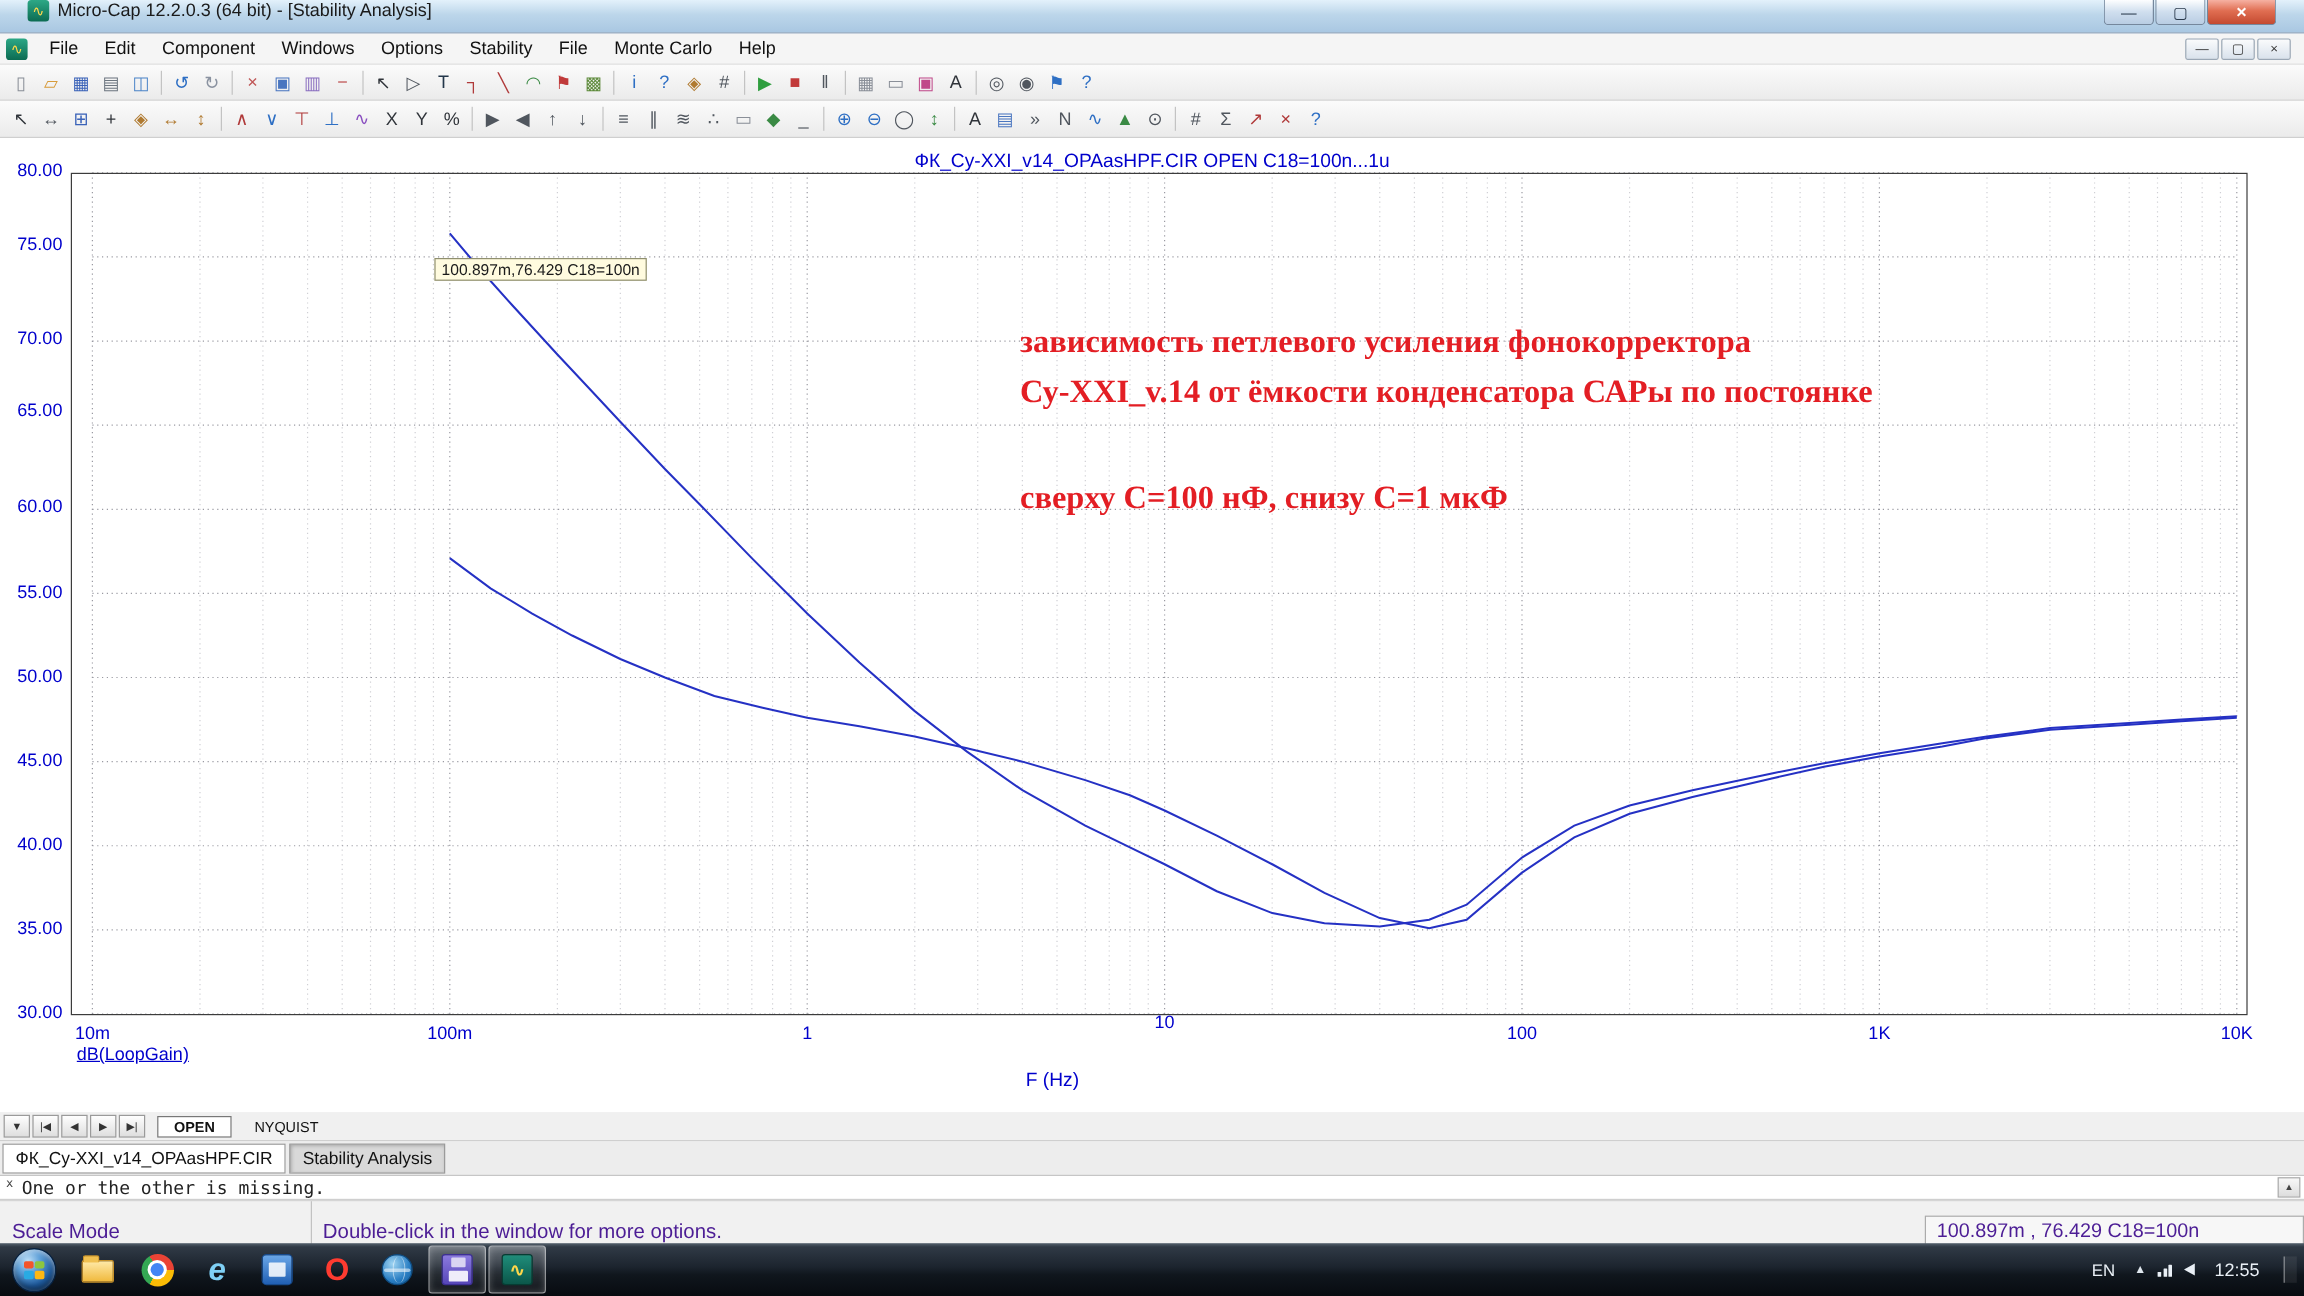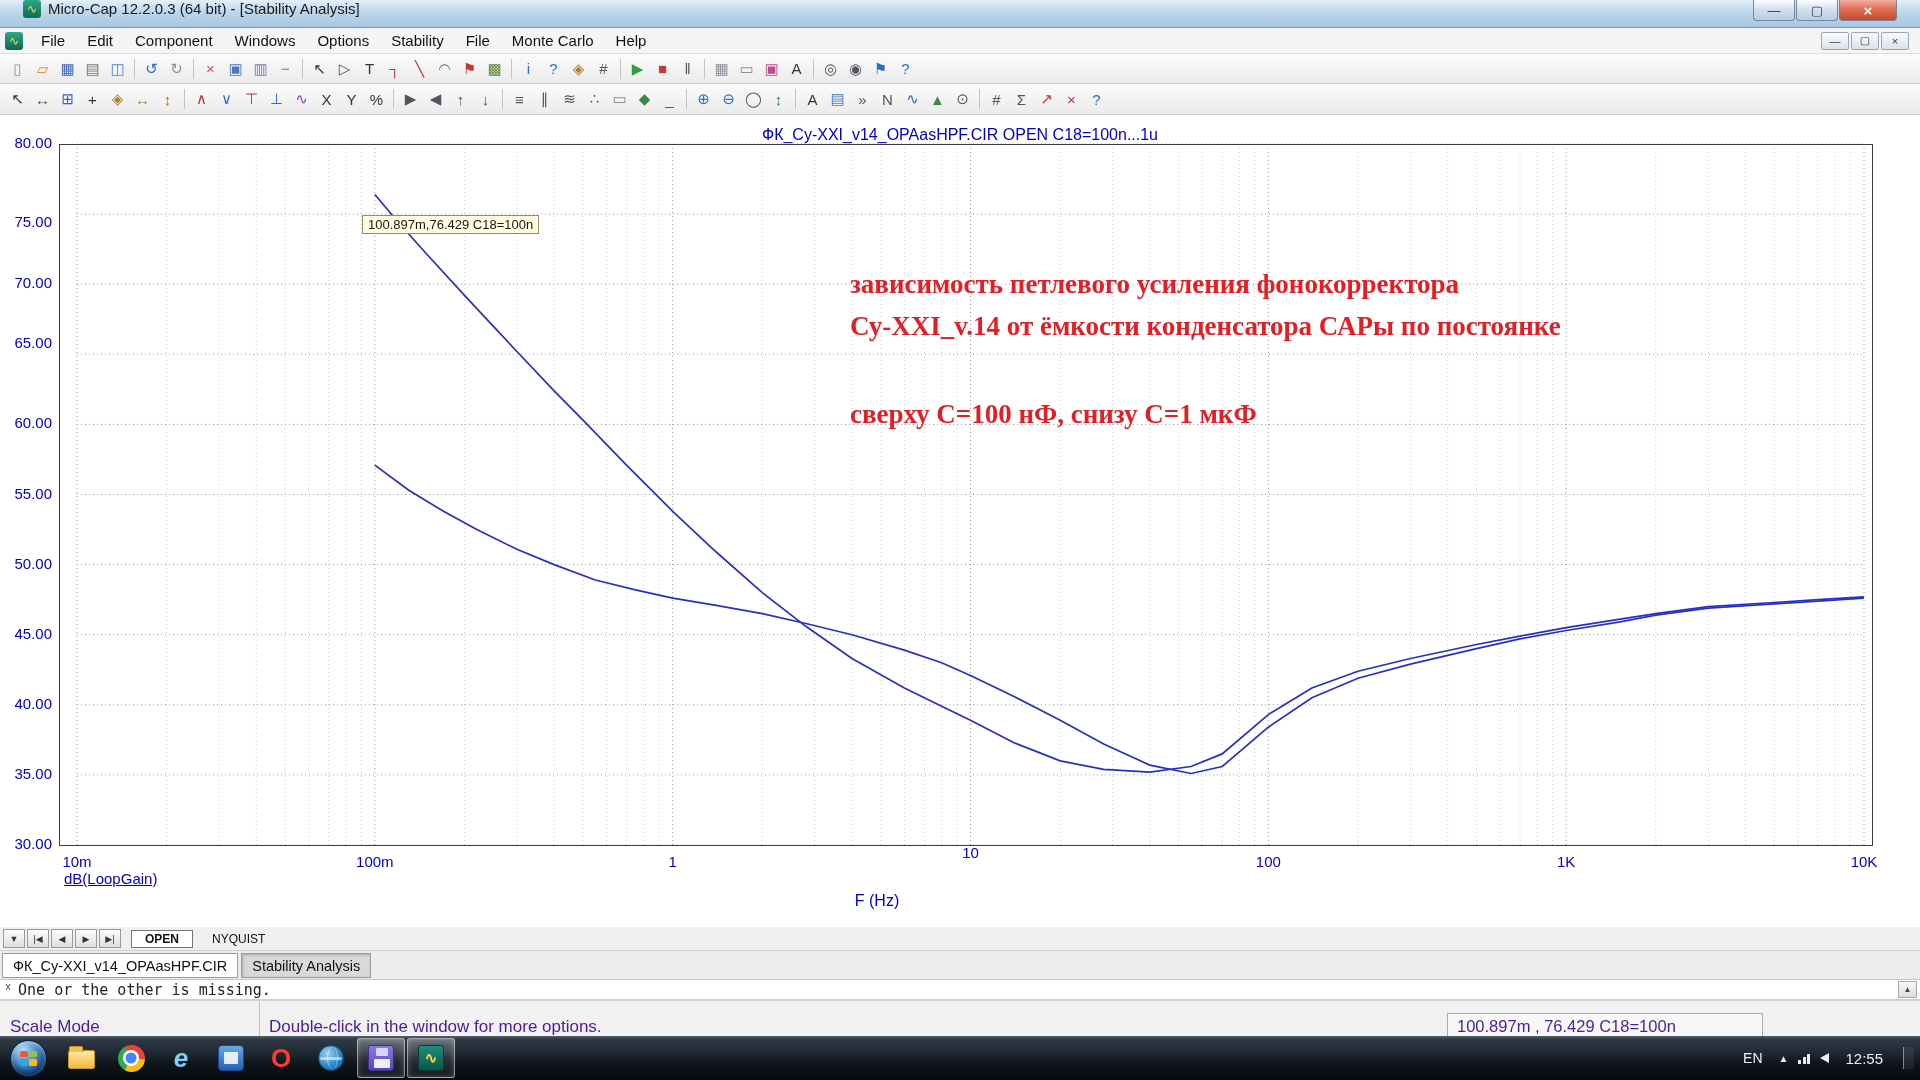--- a/index.html
+++ b/index.html
@@ -88,21 +88,21 @@
     background:linear-gradient(#f8f8f8,#dddddd);display:flex;align-items:center;
     justify-content:center;font-size:8px;color:#444;font-family:"Liberation Sans",sans-serif}
 
   
   .statusbar{position:absolute;top:1000px;left:0;width:100%;height:52px;background:#f1f1f1;
     border-top:1px solid #d5d5d5;display:flex;align-items:center;font-size:17px;color:#4c1d95}
   .sb-mode{width:260px;padding-left:10px;align-self:stretch;display:flex;align-items:center;
     border-right:1px solid #c2c2c2}
   .sb-hint{flex:1;padding-left:9px}
   .sb-readout{width:316px;height:28px;border:1px solid #ababab;background:#f7f7f7;display:flex;
-    align-items:center;padding:0 9px;margin-right:157px;font-size:16.5px;white-space:nowrap}
+    align-items:center;padding:0 9px;font-size:16.5px;white-space:nowrap}
 
   
   .taskbar{position:absolute;top:1036px;left:0;width:100%;height:44px;display:flex;
     align-items:center;padding:0 4px;
     background:linear-gradient(180deg,#55616e 0,#303a46 7%,#1c242e 45%,#10161d 60%,#070b10 100%)}
   .start-orb{width:37px;height:37px;border-radius:50%;margin:0 9px 0 6px;flex:0 0 auto;
     background:radial-gradient(circle at 35% 28%,#bfe0f7 0,#5d9fd8 30%,#1f5b9e 62%,#0d3566 100%);
     border:1px solid #06203f;display:flex;align-items:center;justify-content:center;
     box-shadow:inset 0 2px 4px rgba(255,255,255,.55),inset 0 -3px 5px rgba(0,0,0,.45)}
   .flag{width:17px;height:15px;display:grid;grid-template-columns:1fr 1fr;
@@ -358,21 +358,21 @@
     <div class="chart-title">ФК_Cy-XXI_v14_OPAasHPF.CIR OPEN C18=100n...1u</div>
     <div class="cursor-tip" style="left: 361.988px; top: 100.065px;">100.897m,76.429 C18=100n</div>
     <div id="note1" class="red-note" style="color: rgb(227, 30, 36);">
       <div>зависимость петлевого усиления фонокорректора</div>
       <div>Су-XXI_v.14 от ёмкости конденсатора САРы по постоянке</div>
     </div>
     <div id="note2" class="red-note" style="color: rgb(227, 30, 36);">сверху C=100 нФ, снизу C=1 мкФ</div>
     <div class="axis-y-caption">dB(LoopGain)</div>
     <div class="axis-x-caption">F (Hz)</div>
   <div class="ytick" style="top: 19px;">80.00</div>
-      <div class="ytick" style="top: 98px;">75.00</div>
+      <div class="ytick" style="top: 80px;">75.00</div>
       <div class="ytick" style="top: 159.2px;">70.00</div>
       <div class="ytick" style="top: 219px;">65.00</div>
       <div class="ytick" style="top: 299.4px;">60.00</div>
       <div class="ytick" style="top: 369.5px;">55.00</div>
       <div class="ytick" style="top: 439.6px;">50.00</div>
       <div class="ytick" style="top: 509.7px;">45.00</div>
       <div class="ytick" style="top: 579.8px;">40.00</div>
       <div class="ytick" style="top: 649.9px;">35.00</div>
       <div class="ytick" style="top: 720px;">30.00</div>
       <div class="xtick" style="left: 77px; top: 738px;">10m</div>

